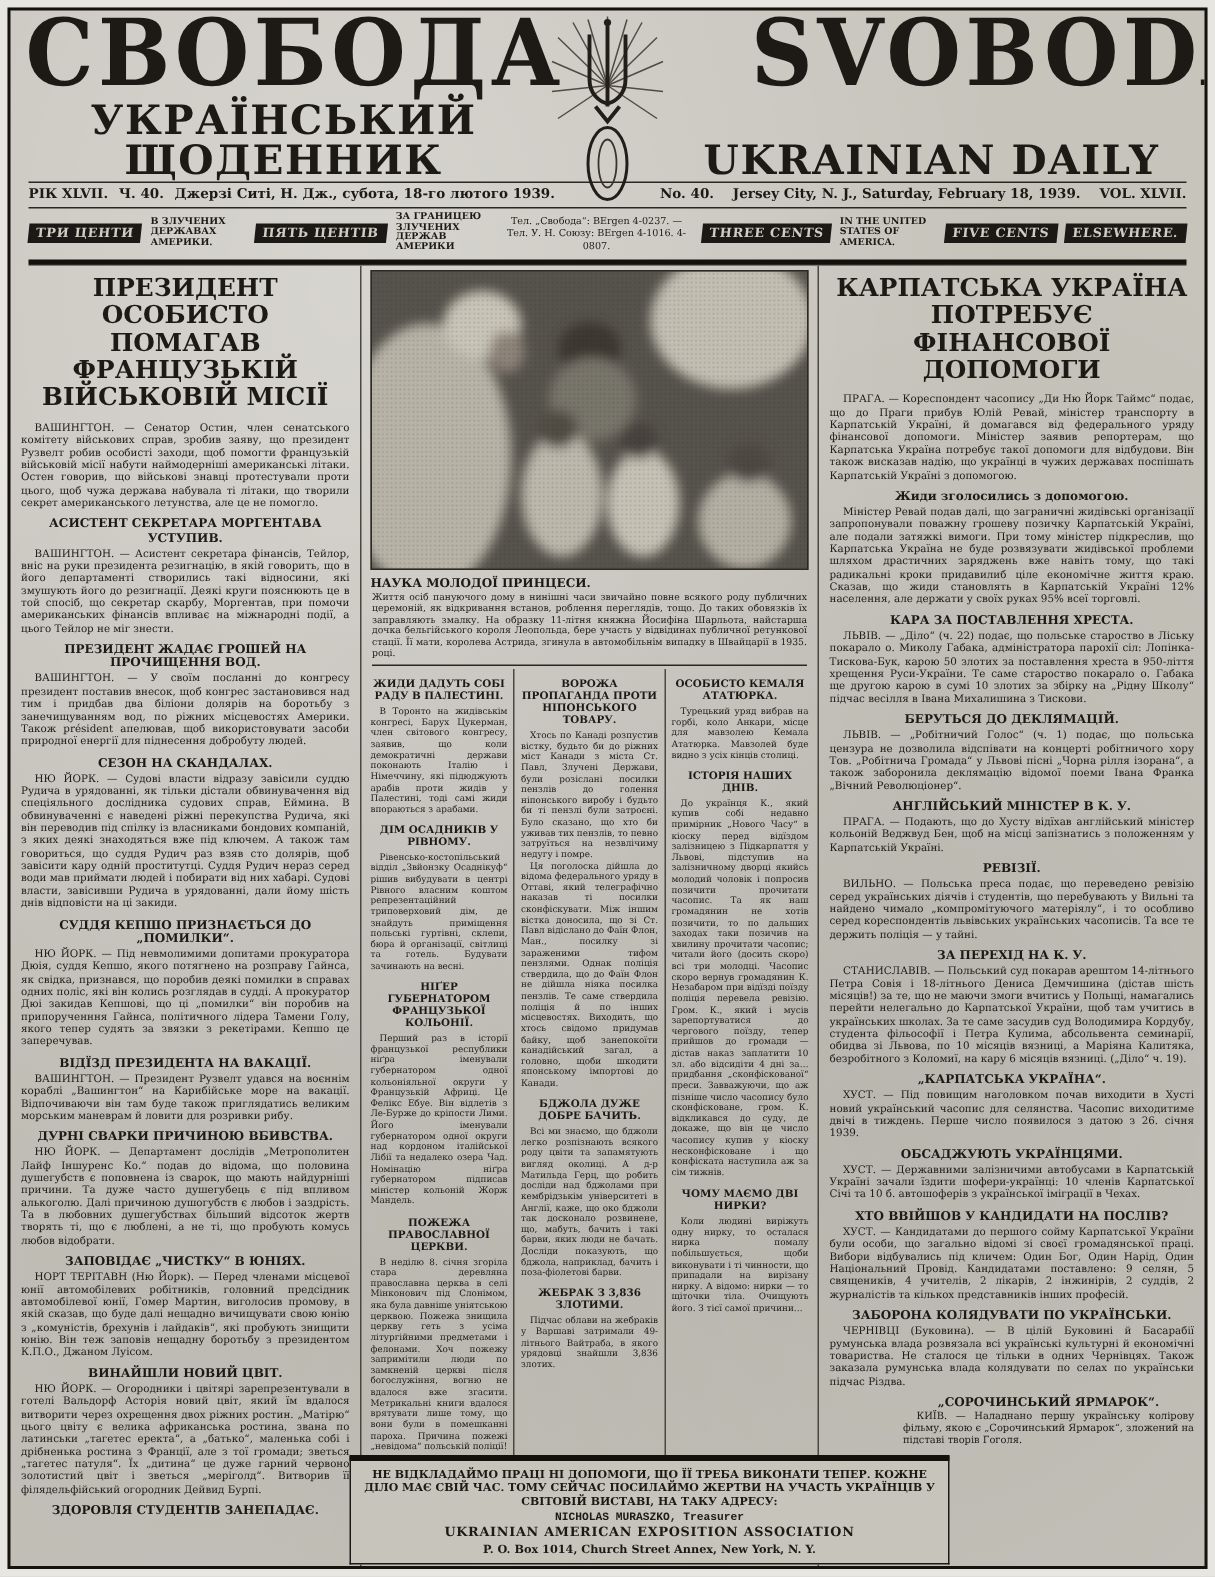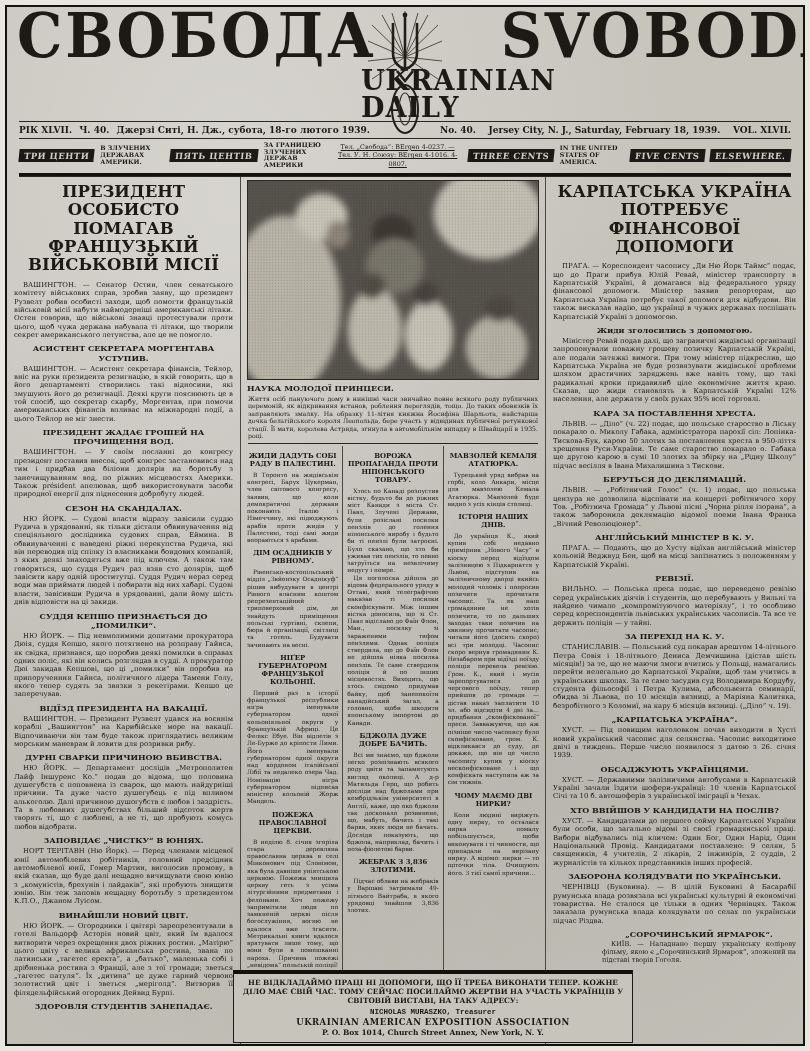--- a/index.html
+++ b/index.html
@@ -18,21 +18,21 @@
   .subtitle{font-weight:bold;font-size:27px;line-height:1;text-align:center;letter-spacing:1px;}
   .rule{border-top:1px solid #2b2720;margin:0 2px;}
   .rule-thick{border-top:3px solid #14110d;margin:0 2px;}
   .dateline{display:flex;font-size:9px;font-weight:bold;padding:3px 2px;}
   .dl-half{flex:1;display:flex;justify-content:space-between;align-items:center;}
   .dl-gap{width:70px;}
   .priceline{display:flex;align-items:center;font-size:6.3px;font-weight:bold;padding:3px 2px 4px;gap:6px;}
   .badge{display:inline-block;background:#1b1815;color:#cfccc4;font-weight:bold;font-size:8.5px;
          padding:2px 5px 1px;letter-spacing:.5px;transform:skewX(-6deg);white-space:nowrap;}
   .pr-note{width:64px;line-height:1.05;text-transform:uppercase;}
-  .phones{flex:1;text-align:center;font-weight:normal;font-size:6.4px;line-height:1.3;text-decoration:underline;}
+  .phones{flex:1;text-align:center;font-weight:normal;font-size:6.4px;line-height:1.3;}
   
   .content{display:flex;height:872px;overflow:hidden;position:relative;}
   .col-left{width:219px;padding:4px 7px 0;overflow:hidden;}
   .col-center{width:300px;padding:0 2px;border-left:1px solid #4c473f;border-right:1px solid #4c473f;overflow:hidden;}
   .col-right{flex:1;padding:4px 7px 0;overflow:hidden;}
   article{display:block;}
   .head-main{font-size:16.5px;font-weight:bold;text-align:center;line-height:1.12;margin:2px 2px 6px;}
   .head{font-size:8px;font-weight:bold;text-align:center;line-height:1.15;margin:5px 0 2px;}
   .col-left p,.col-right p{margin:0;font-size:6.9px;line-height:1.21;text-align:justify;text-indent:9px;}
   
@@ -89,20 +89,21 @@
       <ellipse cx="39" cy="100" rx="13" ry="24" fill="none" stroke="#211e19" stroke-width="2"></ellipse>
       <ellipse cx="39" cy="100" rx="6" ry="16" fill="none" stroke="#39352d" stroke-width="1.2"></ellipse>
     </svg>
 
     <div class="mast-titles">
       <div class="title">СВОБОДА</div>
       <div></div>
       <div class="title">SVOBODA</div>
     </div>
     <div class="mast-sub">
+      <div class="subtitle">УКРАЇНСЬКИЙ ЩОДЕННИК</div>
       <div></div>
       <div class="subtitle">UKRAINIAN DAILY</div>
     </div>
 
     <div class="rule"></div>
     <div class="dateline">
       <div class="dl-half">
         <span>РІК XLVII.</span>
         <span>Ч. 40.</span>
         <span>Джерзі Ситі, Н. Дж., субота, 18-го лютого 1939.</span>
@@ -238,21 +239,21 @@
               <div class="head">БДЖОЛА ДУЖЕ ДОБРЕ БАЧИТЬ.</div>
               <p>Всі ми знаємо, що бджоли легко розпізнають всякого роду цвіти та запамятують вигляд околиці. А д-р Матильда Герц, що робить досліди над бджолами при кембрідзькім університеті в Англії, каже, що око бджоли так досконало розвинене, що, мабуть, бачить і такі барви, яких люди не бачать. Досліди показують, що бджола, наприклад, бачить і поза-фіолетові барви.</p>
             </article>
             <article>
               <div class="head">ЖЕБРАК З 3,836 ЗЛОТИМИ.</div>
               <p>Підчас облави на жебраків у Варшаві затримали 49-літнього Вайтраба, в якого урядовці знайшли 3,836 злотих.</p>
             </article>
           </div>
         <div class="mini">
             <article>
-              <div class="head">МАВЗОЛЕЙ КЕМАЛЯ АТАТЮРКА.</div>
+              <div class="head">ОСОБИСТО КЕМАЛЯ АТАТЮРКА.</div>
               <p>Турецький уряд вибрав на горбі, коло Анкари, місце для мавзолею Кемала Ататюрка. Мавзолей буде видно з усіх кінців столиці.</p>
             </article>
             <article>
               <div class="head">ІСТОРІЯ НАШИХ ДНІВ.</div>
               <p>До українця К., який купив собі недавно примірник „Нового Часу“ в кіоску перед відїздом залізницею з Підкарпаття у Львові, підступив на залізничному дворці якийсь молодий чоловік і попросив позичити прочитати часопис. Та як наш громадянин не хотів позичити, то по дальших заходах таки позичив на хвилину прочитати часопис; читали його (досить скоро) всі три молодці. Часопис скоро вернув громадянин К. Незабаром при відїзді поїзду поліція перевела ревізію. Гром. К., який і мусів зарепортуватися до чергового поїзду, тепер прийшов до громади — дістав наказ заплатити 10 зл. або відсидіти 4 дні за… придбання „сконфіскованої“ преси. Завважуючи, що аж пізніше число часопису було сконфісковане, гром. К. відкликався до суду, де докаже, що він це число часопису купив у кіоску несконфісковане і що конфіската наступила аж за сім тижнів.</p>
             </article>
             <article>
               <div class="head">ЧОМУ МАЄМО ДВІ НИРКИ?</div>
               <p>Коли людині виріжуть одну нирку, то осталася нирка помалу побільшується, щоби виконувати і ті чинности, що припадали на вирізану нирку. А відомо: нирки — то щіточки тіла. Очищують його. З тієї самої причини…</p>
             </article>

